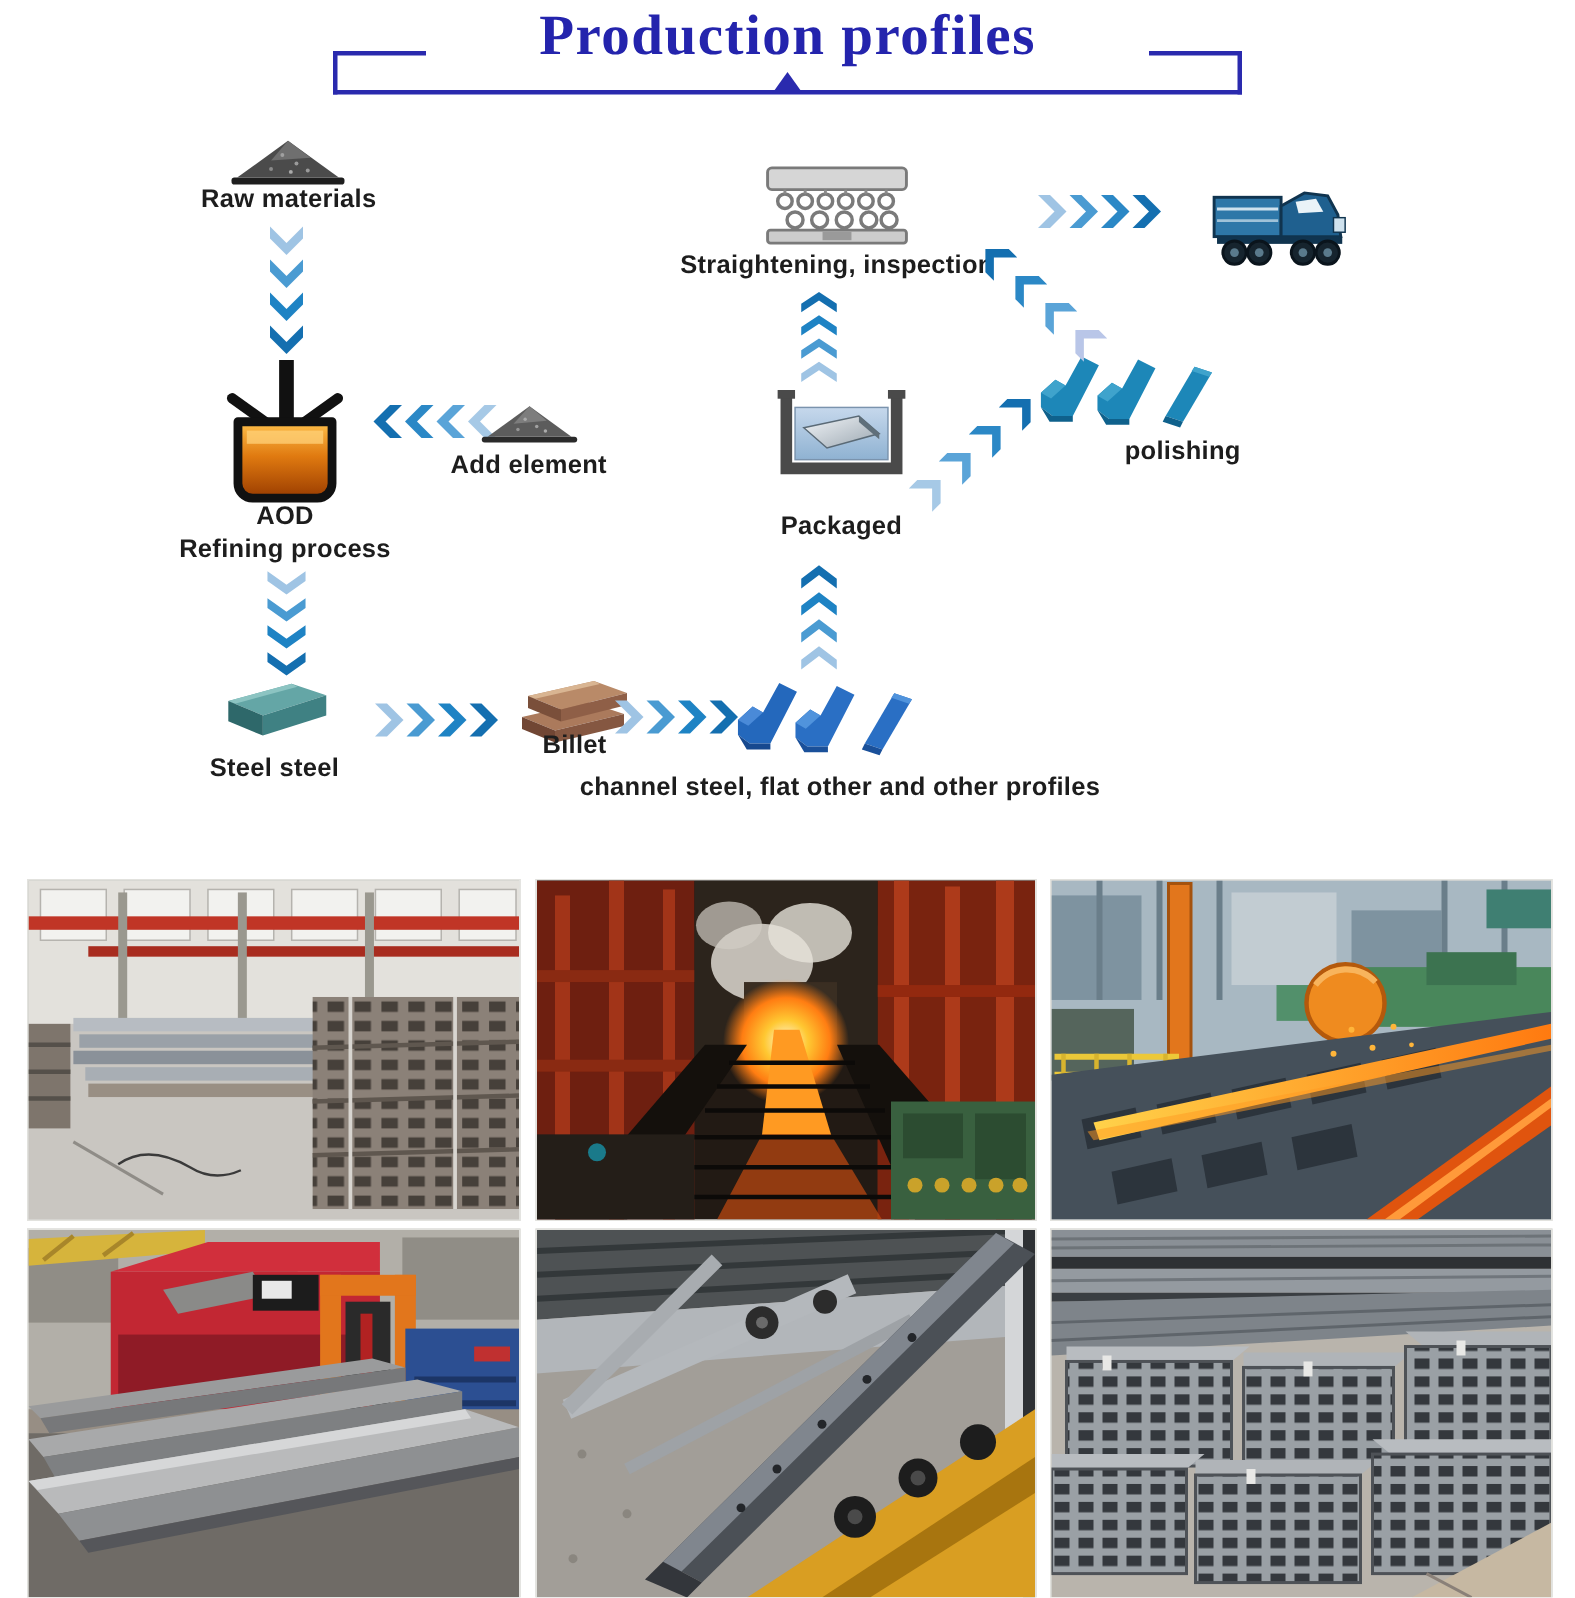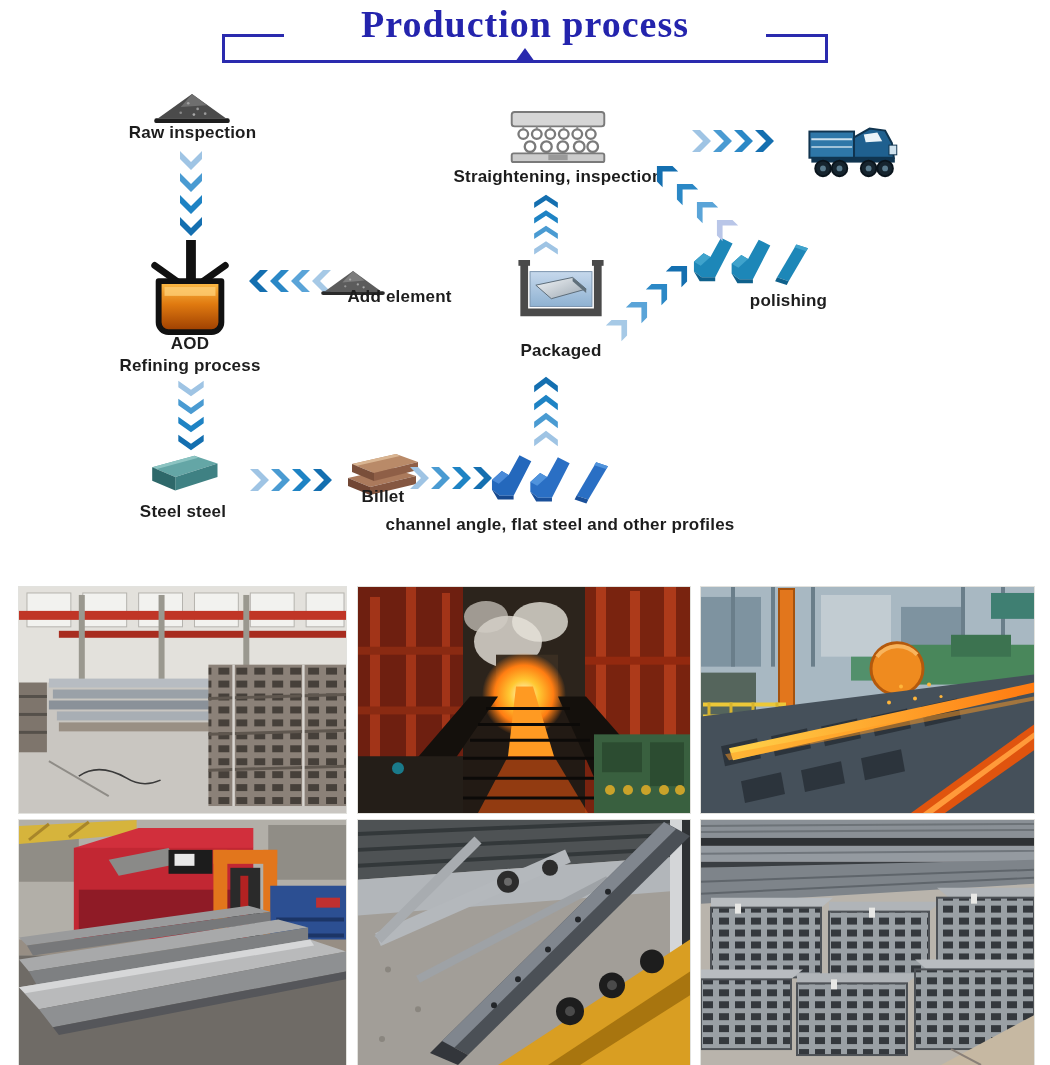--- a/index.html
+++ b/index.html
@@ -16,41 +16,41 @@
   .abs{position:absolute;}
   .abs svg{display:block;overflow:visible;}
   .photo{position:absolute;border:1px solid #e2e2de;background:#cfcfcc;}
   .photo svg{display:block;width:100%;height:100%;}
 </style>
 </head>
 <body>
 
 <div class="canvas">
 
-  <div class="title">Production process</div>
+  <div class="title">Production profiles</div>
   <div class="bracket" style="left:222px;top:34px;width:62px;height:3px;"></div>
   <div class="bracket" style="left:766px;top:34px;width:62px;height:3px;"></div>
   <div class="bracket" style="left:222px;top:34px;width:3px;height:29px;"></div>
   <div class="bracket" style="left:825px;top:34px;width:3px;height:29px;"></div>
   <div class="bracket" style="left:222px;top:60px;width:606px;height:3px;"></div>
   <div class="tri" style="left:515px;top:48px;"></div>
 
   <div class="abs" style="left:150px;top:92px;">
     <svg width="84" height="32" viewBox="0 0 84 34">
       <rect x="2" y="28" width="80" height="5" rx="2" fill="#1e1e1e"></rect>
       <polygon points="42,2 78,28 6,28" fill="#4b4b4b"></polygon>
       <polygon points="42,2 58,14 30,16" fill="#6f6f6f"></polygon>
       <circle cx="38" cy="12" r="1.4" fill="#a0a0a0"></circle>
         <circle cx="48" cy="18" r="1.4" fill="#9a9a9a"></circle>
       <circle cx="30" cy="22" r="1.4" fill="#8a8a8a"></circle>
         <circle cx="56" cy="23" r="1.4" fill="#9a9a9a"></circle>
       <circle cx="44" cy="24" r="1.4" fill="#aaaaaa"></circle>
     </svg>
   </div>
-  <div class="lbl" style="left:115px;top:122px;width:155px;">Raw inspection</div>
+  <div class="lbl" style="left:115px;top:122px;width:155px;">Raw materials</div>
 
   <div class="abs" style="left:176px;top:150px;">
     <svg width="30" height="88" viewBox="0 0 26 88">
       <path d="M2 1 L13 12 L24 1 L24 9 L13 20 L2 9 Z" fill="#9fc4e4"></path>
       <path d="M2 1 L13 12 L24 1 L24 9 L13 20 L2 9 Z" transform="translate(0,22)" fill="#4a9bd2"></path>
       <path d="M2 1 L13 12 L24 1 L24 9 L13 20 L2 9 Z" transform="translate(0,44)" fill="#1e83c4"></path>
       <path d="M2 1 L13 12 L24 1 L24 9 L13 20 L2 9 Z" transform="translate(0,66)" fill="#146fb0"></path>
     </svg>
   </div>
 
@@ -86,21 +86,21 @@
     <svg width="70" height="27" viewBox="0 0 70 28">
       <rect x="2" y="24" width="66" height="4" rx="2" fill="#2a2a2a"></rect>
       <polygon points="35,3 64,24 6,24" fill="#5c5c5c"></polygon>
       <polygon points="35,3 47,13 24,15" fill="#7d7d7d"></polygon>
       <circle cx="32" cy="12" r="1.2" fill="#aaa"></circle>
         <circle cx="40" cy="17" r="1.2" fill="#a2a2a2"></circle>
       <circle cx="27" cy="19" r="1.2" fill="#969696"></circle>
         <circle cx="46" cy="20" r="1.2" fill="#ababab"></circle>
     </svg>
   </div>
-  <div class="lbl" style="left:295px;top:286px;width:115px;margin-left:47px;">Add element</div>
+  <div class="lbl" style="left:295px;top:299px;width:115px;">Add element</div>
 
   <div class="abs" style="left:176px;top:380px;">
     <svg width="30" height="72" viewBox="0 0 26 88" preserveAspectRatio="none">
       <path d="M2 1 L13 12 L24 1 L24 9 L13 20 L2 9 Z" fill="#9fc4e4"></path>
       <path d="M2 1 L13 12 L24 1 L24 9 L13 20 L2 9 Z" transform="translate(0,22)" fill="#4a9bd2"></path>
       <path d="M2 1 L13 12 L24 1 L24 9 L13 20 L2 9 Z" transform="translate(0,44)" fill="#1e83c4"></path>
       <path d="M2 1 L13 12 L24 1 L24 9 L13 20 L2 9 Z" transform="translate(0,66)" fill="#146fb0"></path>
     </svg>
   </div>
 
@@ -158,21 +158,21 @@
         <polygon points="2,40 10,46 24,46 24,50 8,50" fill="#1a509a"></polygon>
       </g>
       <g transform="translate(80,8)">
         <polygon points="28,4 40,8 20,42 8,38" fill="#2a6fc4"></polygon>
         <polygon points="8,38 20,42 18,46 6,42" fill="#1a509a"></polygon>
         <polygon points="28,4 40,8 38,11 26,7" fill="#5093dc"></polygon>
       </g>
     </svg>
   </div>
   <div class="lbl" style="left:375px;top:514px;width:370px;">
-    <div>channel angle, flat steel and other profiles</div>
+    <div>channel steel, flat other and other profiles</div>
   </div>
 
   <div class="abs" style="left:532px;top:376px;">
     <svg width="28" height="72" viewBox="0 0 26 88" preserveAspectRatio="none">
       <path d="M2 20 L13 9 L24 20 L24 12 L13 1 L2 12 Z" fill="#146fb0"></path>
       <path d="M2 20 L13 9 L24 20 L24 12 L13 1 L2 12 Z" transform="translate(0,22)" fill="#1e83c4"></path>
       <path d="M2 20 L13 9 L24 20 L24 12 L13 1 L2 12 Z" transform="translate(0,44)" fill="#4a9bd2"></path>
       <path d="M2 20 L13 9 L24 20 L24 12 L13 1 L2 12 Z" transform="translate(0,66)" fill="#9fc4e4"></path>
     </svg>
   </div>

